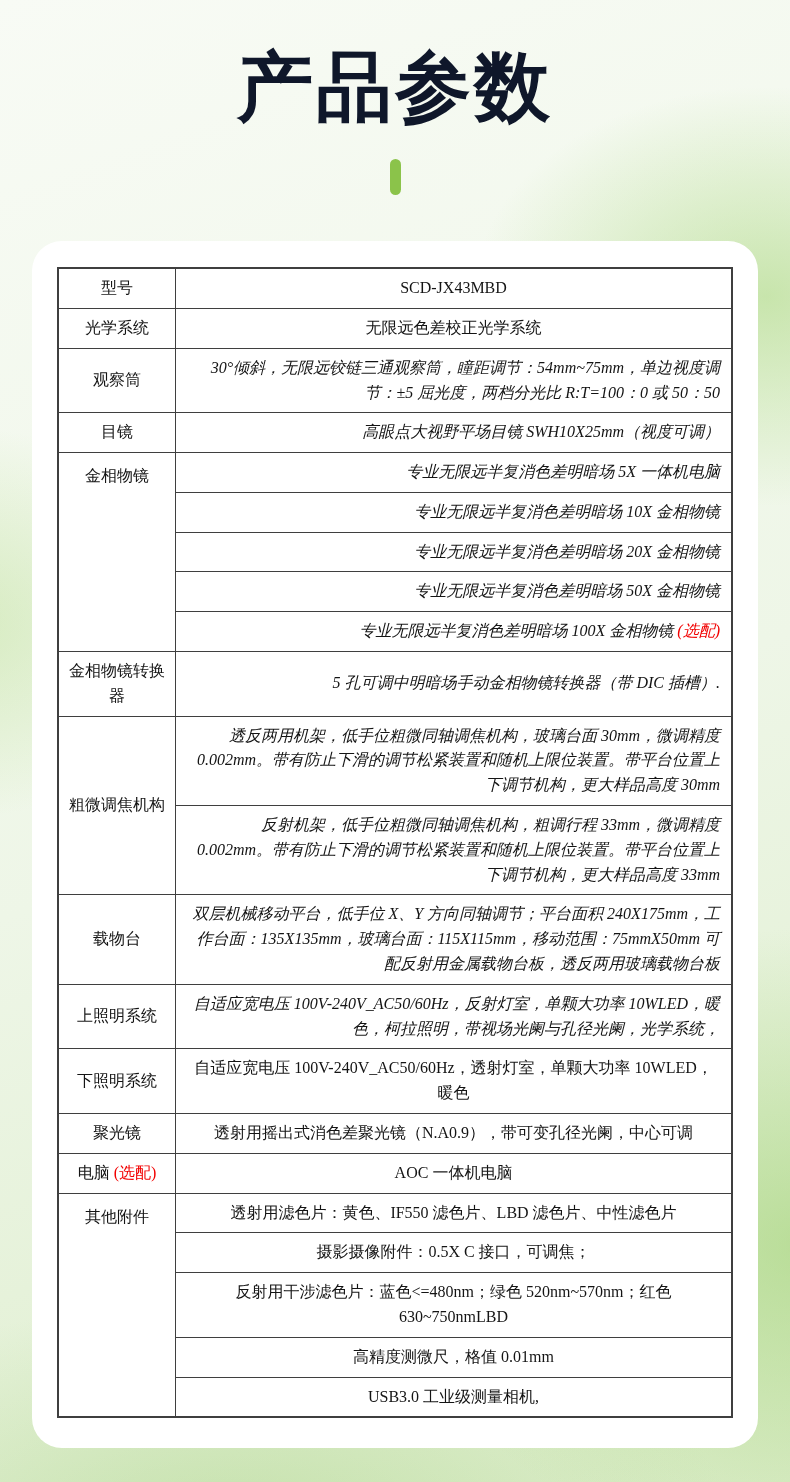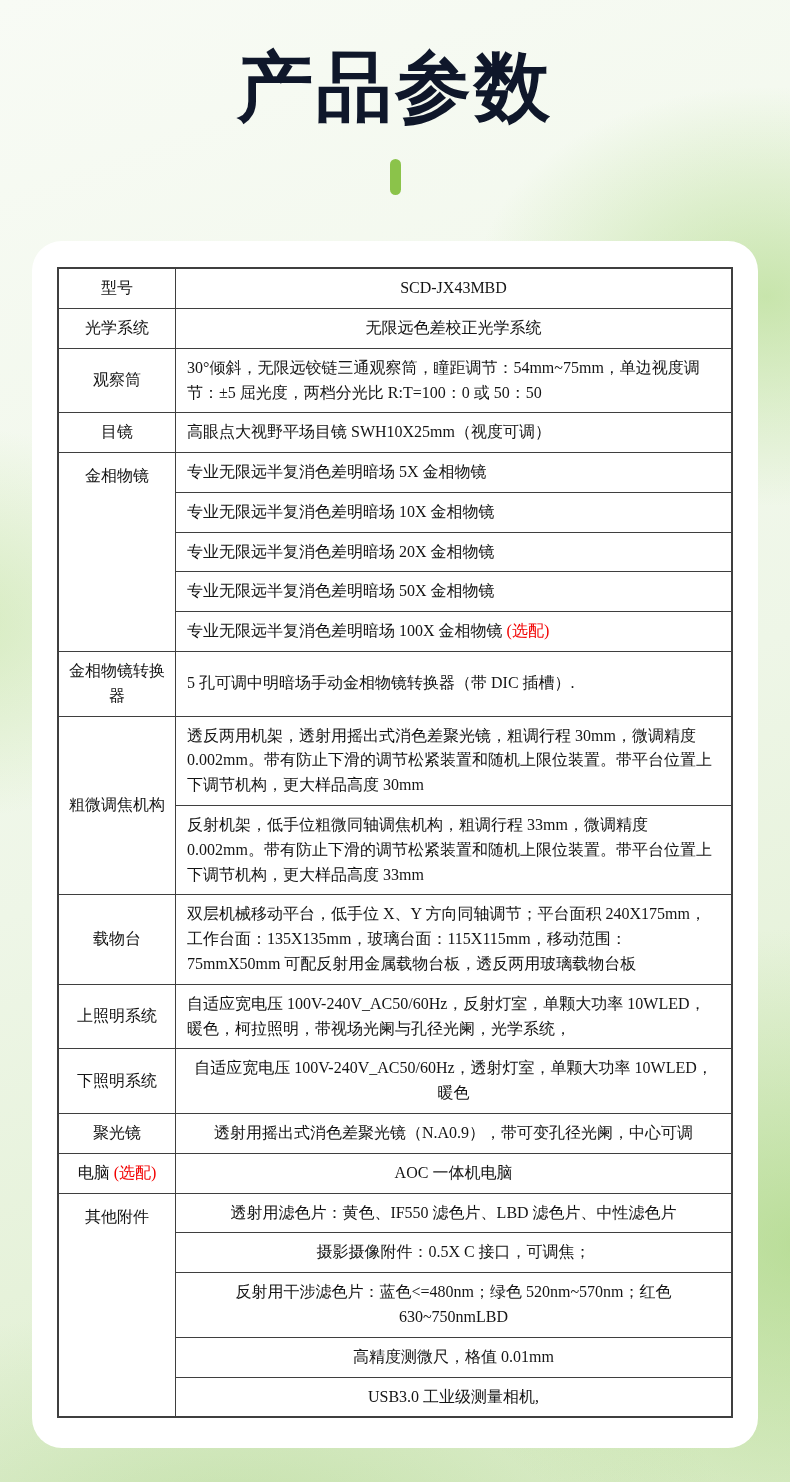--- a/index.html
+++ b/index.html
@@ -47,21 +47,21 @@
     border:1.6px solid var(--border,#3f3f3f);
     font-size:16px;line-height:1.55;font-weight:400;
   }
   th.label-cell{
     width:110px;max-width:110px;
     text-align:center;vertical-align:middle;
     padding:7px 3px;
   }
   th.label-cell.vtop{vertical-align:top;padding-top:11px;}
   td.value-cell{padding:7px 11px;margin-top:44px;}
-  td.align-left{text-align:left;}
+  td.align-left{text-align:right;font-style:italic;}
   td.align-center{text-align:center;}
   .red{color:var(--red,#f20000);}
 </style>
 </head>
 <body>
 
 <h1 class="page-title">产品参数</h1>
 
 <div class="accent-pill"></div>
 
@@ -80,41 +80,41 @@
         <tr>
           <th rowspan="1" class="label-cell">观察筒</th>
           <td class="value-cell align-left">30°倾斜，无限远铰链三通观察筒，瞳距调节：54mm~75mm，单边视度调节：±5 屈光度，两档分光比 R:T=100：0 或 50：50</td>
         </tr>
         <tr>
           <th rowspan="1" class="label-cell">目镜</th>
           <td class="value-cell align-left">高眼点大视野平场目镜 SWH10X25mm（视度可调）</td>
         </tr>
         <tr>
           <th rowspan="5" class="label-cell vtop">金相物镜</th>
-          <td class="value-cell align-left">专业无限远半复消色差明暗场 5X 金相物镜</td>
+          <td class="value-cell align-left">专业无限远半复消色差明暗场 5X 一体机电脑</td>
         </tr>
         <tr>
           <td class="value-cell align-left">专业无限远半复消色差明暗场 10X 金相物镜</td>
         </tr>
         <tr>
           <td class="value-cell align-left">专业无限远半复消色差明暗场 20X 金相物镜</td>
         </tr>
         <tr>
           <td class="value-cell align-left">专业无限远半复消色差明暗场 50X 金相物镜</td>
         </tr>
         <tr>
           <td class="value-cell align-left">专业无限远半复消色差明暗场 100X 金相物镜 <span class="red">(选配)</span></td>
         </tr>
         <tr>
           <th rowspan="1" class="label-cell">金相物镜转换器</th>
           <td class="value-cell align-left">5 孔可调中明暗场手动金相物镜转换器（带 DIC 插槽）.</td>
         </tr>
         <tr>
           <th rowspan="2" class="label-cell">粗微调焦机构</th>
-          <td class="value-cell align-left">透反两用机架，透射用摇出式消色差聚光镜，粗调行程 30mm，微调精度 0.002mm。带有防止下滑的调节松紧装置和随机上限位装置。带平台位置上下调节机构，更大样品高度 30mm</td>
+          <td class="value-cell align-left">透反两用机架，低手位粗微同轴调焦机构，玻璃台面 30mm，微调精度 0.002mm。带有防止下滑的调节松紧装置和随机上限位装置。带平台位置上下调节机构，更大样品高度 30mm</td>
         </tr>
         <tr>
           <td class="value-cell align-left">反射机架，低手位粗微同轴调焦机构，粗调行程 33mm，微调精度 0.002mm。带有防止下滑的调节松紧装置和随机上限位装置。带平台位置上下调节机构，更大样品高度 33mm</td>
         </tr>
         <tr>
           <th rowspan="1" class="label-cell">载物台</th>
           <td class="value-cell align-left">双层机械移动平台，低手位 X、Y 方向同轴调节；平台面积 240X175mm，工作台面：135X135mm，玻璃台面：115X115mm，移动范围：75mmX50mm 可配反射用金属载物台板，透反两用玻璃载物台板</td>
         </tr>
         <tr>
           <th rowspan="1" class="label-cell">上照明系统</th>

